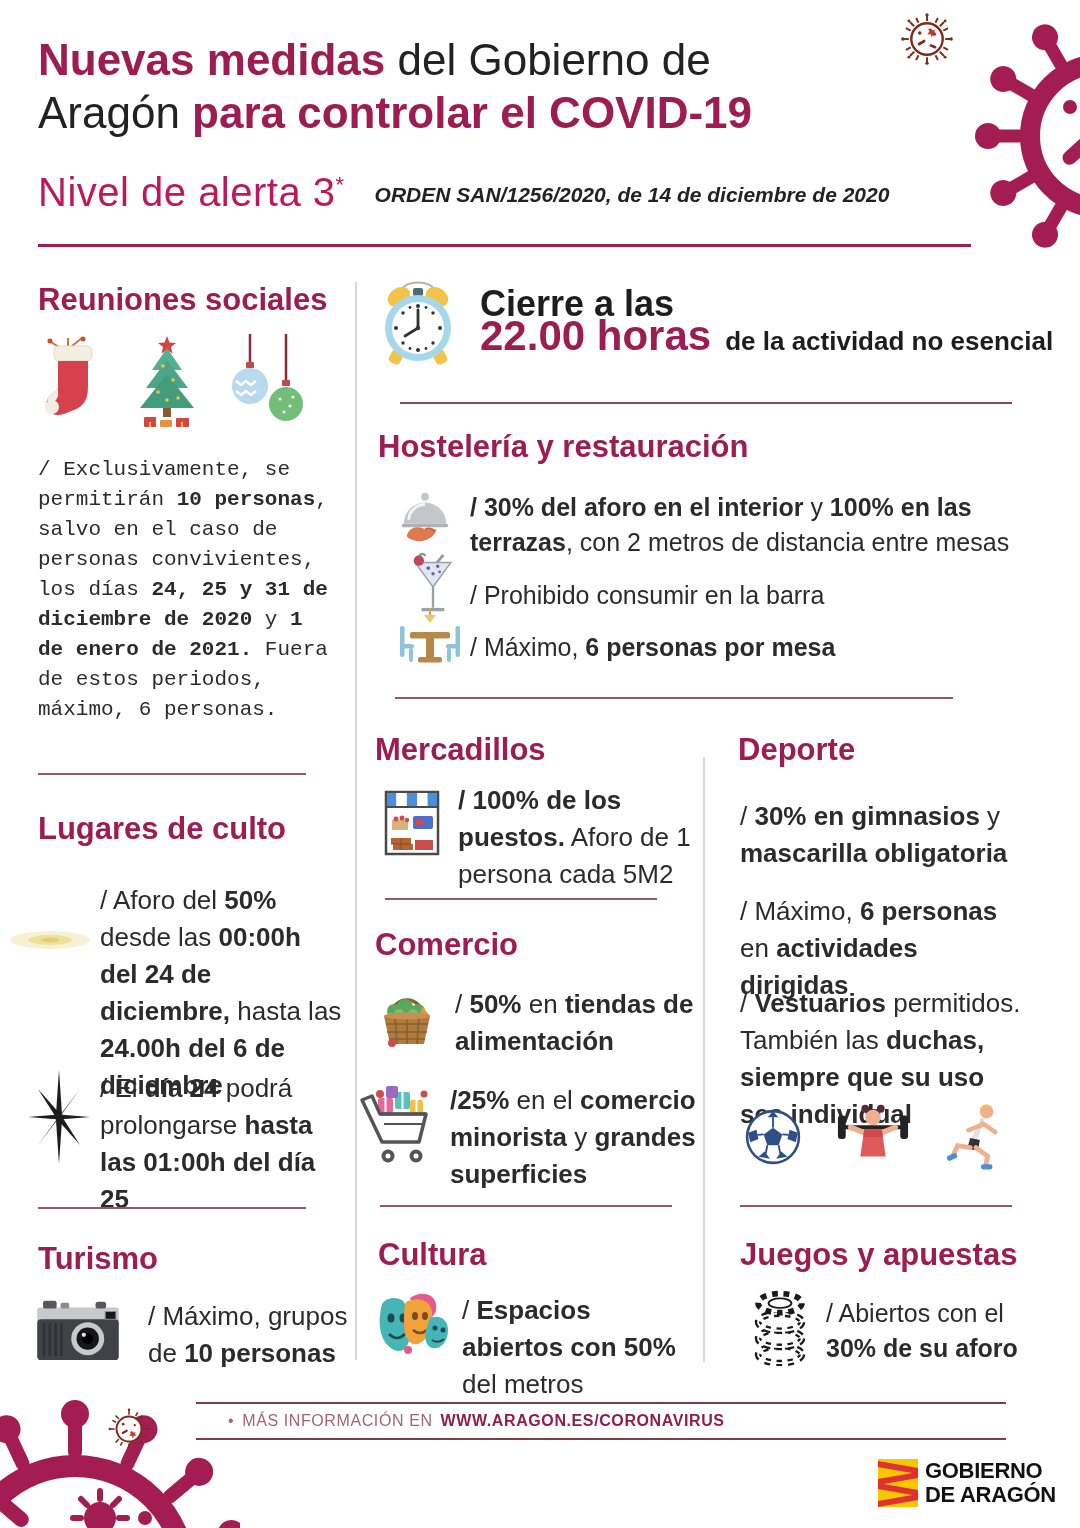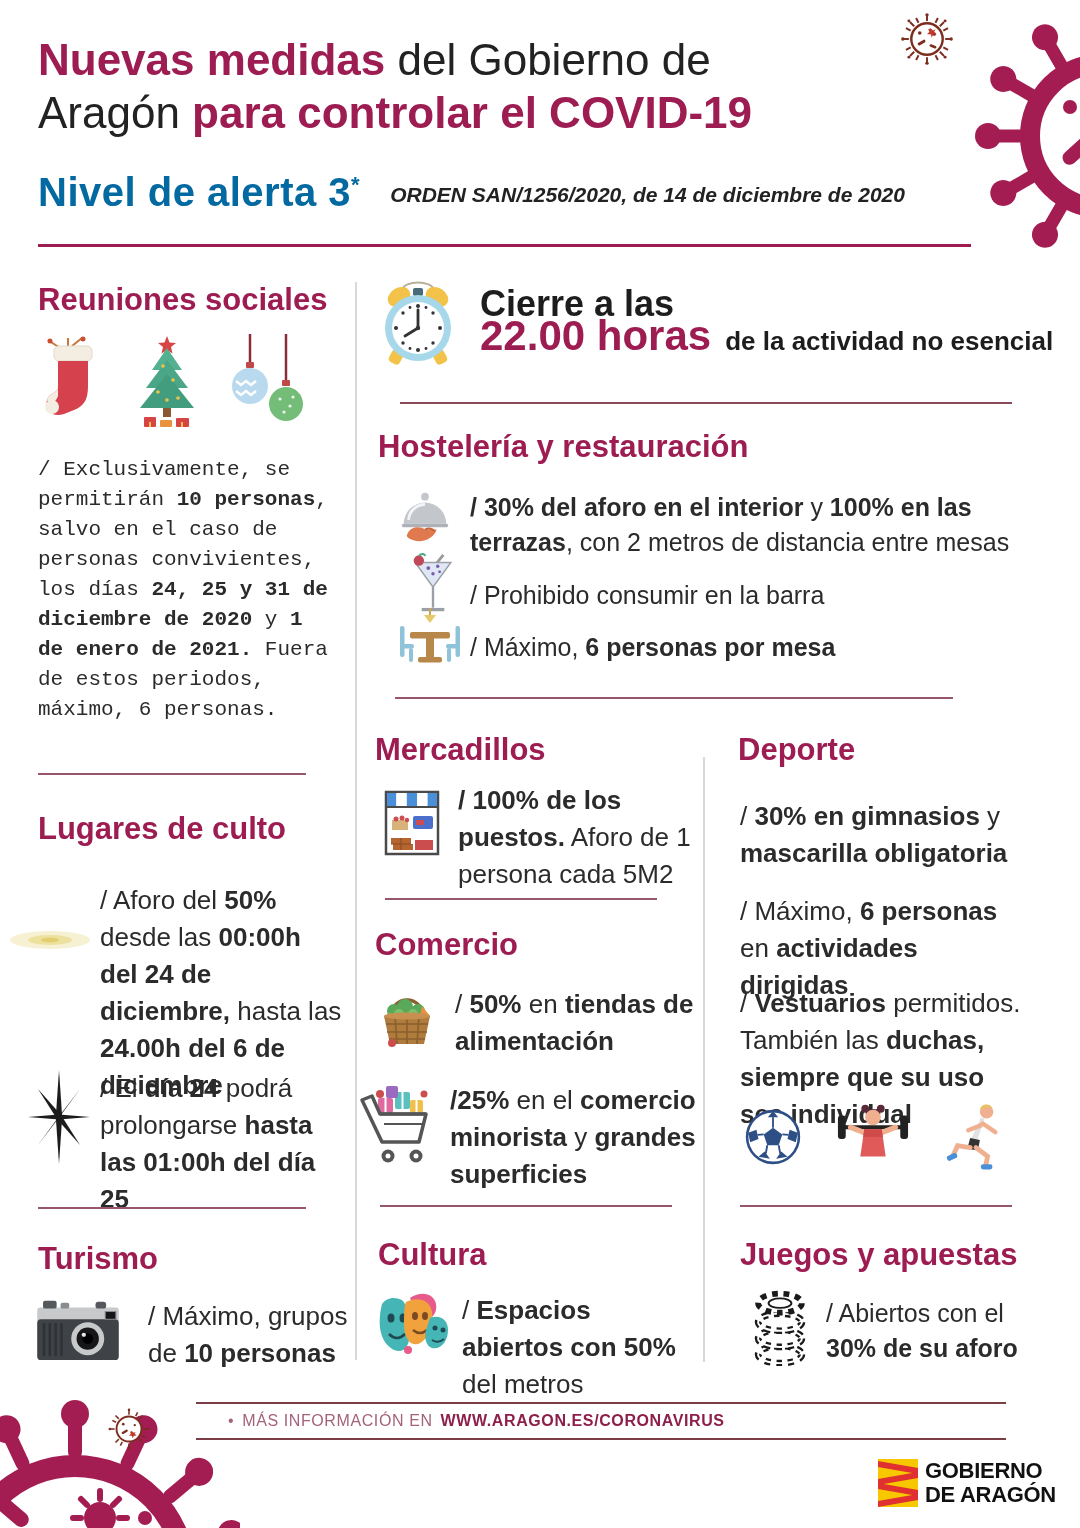--- a/index.html
+++ b/index.html
@@ -6,21 +6,21 @@
   .page{position:relative;width:1080px;height:1528px;background:#ffffff;overflow:hidden;
         font-family:"Liberation Sans",sans-serif;color:#2b2b2b;}
   .abs{position:absolute;}
   .b{font-weight:700;}
   .accent{color:#9d1d52;}
   .hline{position:absolute;height:2px;background:#97566c;}
   .vline{position:absolute;width:2px;background:#d8d8d8;}
   .main-title{left:38px;top:34px;width:840px;font-size:44px;line-height:1.2;font-weight:400;color:#222;}
   .main-title .accent{font-weight:700;}
   .alert-row{left:38px;top:170px;display:flex;align-items:baseline;gap:30px;}
-  .alert-level{font-size:40px;font-weight:700;color:#0369a1;letter-spacing:.5px;text-align:center;}
+  .alert-level{font-size:40px;font-weight:400;color:#be185d;letter-spacing:.5px;text-align:center;}
   .alert-level sup{font-size:22px;}
   .order-ref{font-style:italic;font-size:21px;font-weight:700;color:#222;position:relative;top:-4px;}
   .header-rule{position:absolute;left:38px;top:244px;width:933px;height:3px;background:#9d1d52;}
   .sec-title{font-size:31px;font-weight:700;color:#9d1d52;line-height:1.1;}
   .body-lg{font-size:21px;line-height:1.43;font-family:Liberation Mono, monospace;}
   .body-md{font-size:26px;line-height:1.42;}
   .body-sm{font-size:25px;line-height:1.4;}
   .closing-lead{font-size:36px;font-weight:700;color:#1d1d1d;}
   .closing-row{display:flex;align-items:baseline;gap:14px;}
   .closing-time{font-size:42px;font-weight:700;color:#9d1d52;}

